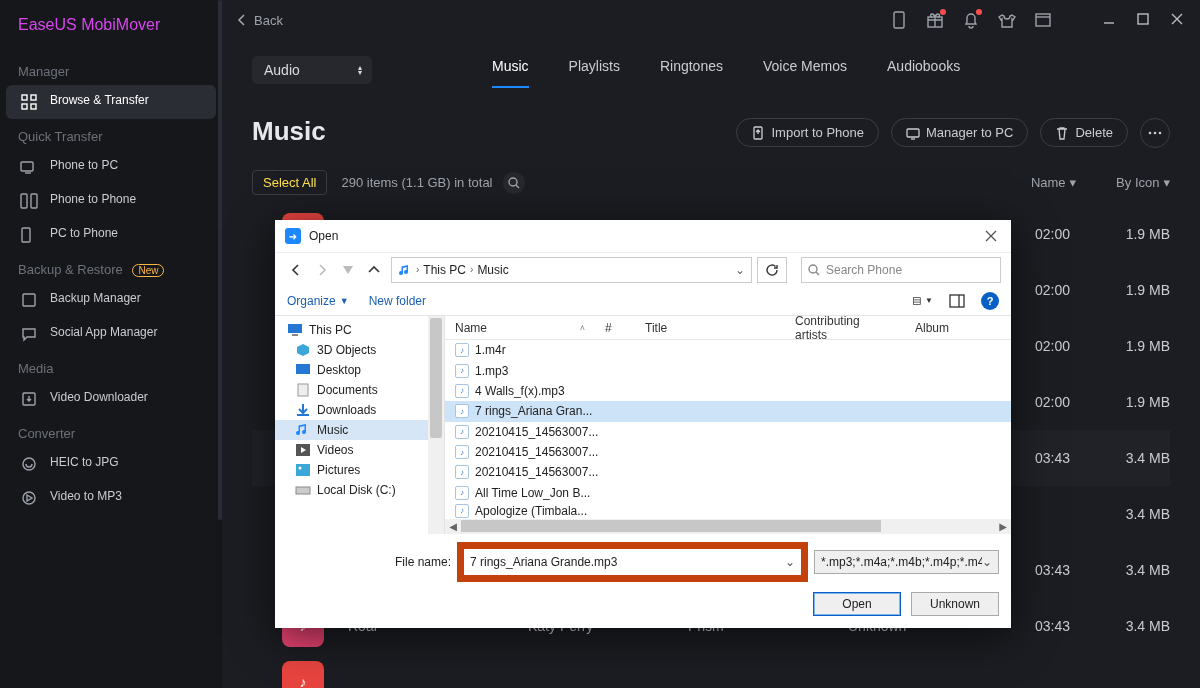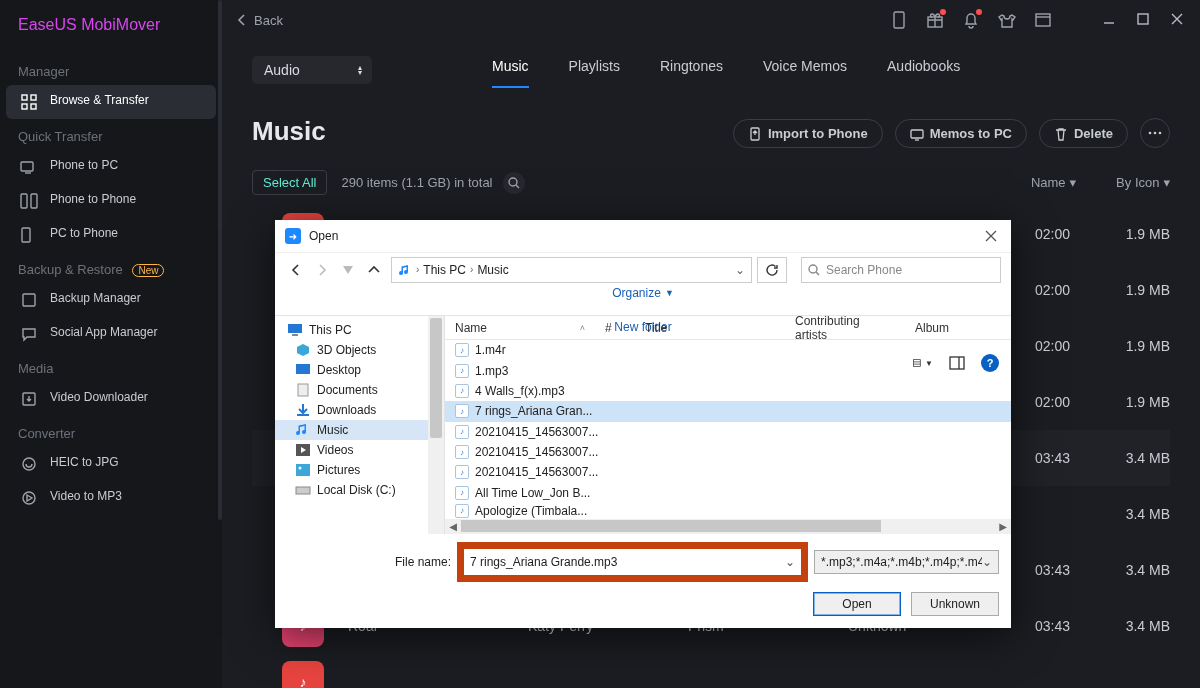--- a/index.html
+++ b/index.html
@@ -29,27 +29,27 @@
   
   .cat-row{ position:absolute; left:252px; top:52px; right:30px; display:flex; align-items:center; gap:40px; font-size:14px; color:#9ea2ab;}
   .audio-select{ background:#26282e; color:#d7dae0; border:none; border-radius:5px; padding:6px 30px 6px 12px; font-size:14px; position:relative; display:flex; align-items:center; width:120px; }
   .audio-select .chev{ position:absolute; right:10px; display:flex; flex-direction:column; line-height:5px; font-size:8px;}
   .tabs{ display:flex; gap:40px; margin-left:80px;}
   .tab{ padding:6px 0 12px; cursor:pointer; color:#c9ccd1;}
   .tab.active{ color:#fff; border-bottom:2px solid #1e88ff;}
   .page-title{ position:absolute; left:252px; top:116px; font-size:26px; font-weight:600; color:#e6e8ec;}
 
   
-  .page-actions{ position:absolute; right:30px; top:118px; display:flex; gap:12px; align-items:flex-end;font-weight:bold;}
+  .page-actions{ position:absolute; right:30px; top:118px; display:flex; gap:12px; align-items:flex-start;}
   .pill-btn{ border:1px solid #3a3d44; border-radius:18px; padding:6px 14px; font-size:13px; color:#c9ccd1; display:flex; align-items:center; gap:6px; cursor:pointer; background:transparent;}
   .dots-btn{ width:30px; height:30px; border:1px solid #3a3d44; border-radius:50%; display:flex; align-items:center; justify-content:center; cursor:pointer;}
 
   
   .tool-row{ position:absolute; left:252px; top:170px; right:30px; display:flex; align-items:center; font-size:13px; color:#9ea2ab;}
-  .select-all{ border:1px solid #3a3d44; border-radius:4px; padding:4px 10px; cursor:pointer; color:#5eead4;}
+  .select-all{ border:1px solid #3a3d44; border-radius:4px; padding:4px 10px; cursor:pointer; color:#fde047;}
   .count{ margin-left:14px;}
   .search-ic{ margin-left:10px; width:22px; height:22px; border-radius:50%; background:#26282e; display:flex; align-items:center; justify-content:center; cursor:pointer;}
   .sorters{ margin-left:auto; display:flex; gap:40px;}
   .sorter{ display:flex; align-items:center; gap:4px; cursor:pointer;}
 
   
   .list{ position:absolute; left:252px; top:206px; right:30px; bottom:0; }
   .row{ display:flex; align-items:center; height:56px; font-size:14px; color:#c9ccd1;}
   .row.sel{ background:#202228;}
   .cover{ width:42px; height:42px; border-radius:8px; background:#e8443f; margin-left:30px; display:flex; align-items:center; justify-content:center; color:#fff;}
@@ -67,21 +67,21 @@
   .dlg-close{ margin-left:auto; width:20px; height:20px; display:flex; align-items:center; justify-content:center; cursor:pointer; color:#666;}
   .dlg-nav{ height:34px; display:flex; align-items:center; padding:0 10px; gap:6px; border-top:1px solid #eee;}
   .nav-arrows{ display:flex; gap:4px; align-items:center;}
   .nav-btn{ width:22px; height:22px; display:flex; align-items:center; justify-content:center; color:#555; cursor:pointer;}
   .nav-btn.disabled{ color:#bbb; cursor:default;}
   .addr{ flex:1; height:26px; border:1px solid #ccc; display:flex; align-items:center; padding:0 6px; gap:4px; background:#fff;}
   .addr .chev{ color:#666; font-size:10px;}
   .addr .drop{ margin-left:auto; color:#666;}
   .refresh{ width:30px; height:26px; border:1px solid #ccc; display:flex; align-items:center; justify-content:center; margin-left:-1px; cursor:pointer;}
   .dlg-search{ width:200px; height:26px; border:1px solid #ccc; margin-left:8px; display:flex; align-items:center; padding:0 6px; color:#888; gap:6px;}
-  .dlg-bar{ height:30px; border-bottom:1px solid #e3e3e3; display:flex; align-items:center; padding:0 12px; color:#1a5fb4; gap:20px;flex-direction:column;}
+  .dlg-bar{ height:30px; border-bottom:1px solid #e3e3e3; display:flex; align-items:center; padding:0 12px; color:#1a5fb4; gap:20px;}
   .dlg-bar .right{ margin-left:auto; display:flex; gap:14px; align-items:center;}
   .view-ic{ width:20px; height:18px; display:flex; align-items:center; justify-content:center; cursor:pointer; color:#333;}
   .help-ic{ width:18px; height:18px; border-radius:50%; background:#0860c4; color:#fff; display:flex; align-items:center; justify-content:center; font-size:11px; font-weight:bold;}
 
   .dlg-body{ flex:1; display:flex; min-height:0;}
   .tree{ width:170px; border-right:1px solid #e3e3e3; overflow:hidden; padding:4px 0; position:relative;}
   .tree-scroll{ position:absolute; right:0; top:0; width:16px; height:100%; background:#f0f0f0;}
   .tree-thumb{ position:absolute; right:2px; top:2px; width:12px; height:120px; background:#c7c7c7; border-radius:2px;}
   .tree-item{ display:flex; align-items:center; gap:6px; padding:3px 8px 3px 20px; cursor:pointer;}
   .tree-item.l1{ padding-left:12px;}
@@ -299,21 +299,21 @@
         <rect x="3" y="1" width="8" height="12" rx="1"></rect>
         <path d="M7 4v4M5 6l2-2 2 2"></path>
       </svg>
     <span>Import to Phone</span>
   </div>
   <div class="pill-btn">
     <svg width="14" height="14" viewBox="0 0 14 14" fill="none" stroke="currentColor" stroke-width="1.3">
         <rect x="1" y="3" width="12" height="8" rx="1"></rect>
         <path d="M5 13h4"></path>
       </svg>
-    <span>Memos to PC</span>
+    <span>Manager to PC</span>
   </div>
   <div class="pill-btn">
     <svg width="14" height="14" viewBox="0 0 14 14" fill="none" stroke="currentColor" stroke-width="1.3">
         <path d="M2 3h10M5 3V2h4v1M4 3l1 10h4l1-10"></path>
       </svg>
     <span>Delete</span>
   </div>
   <div class="dots-btn">
     <svg width="14" height="4" viewBox="0 0 14 4" fill="#c9ccd1">
         <circle cx="2" cy="2" r="1.3"></circle>

